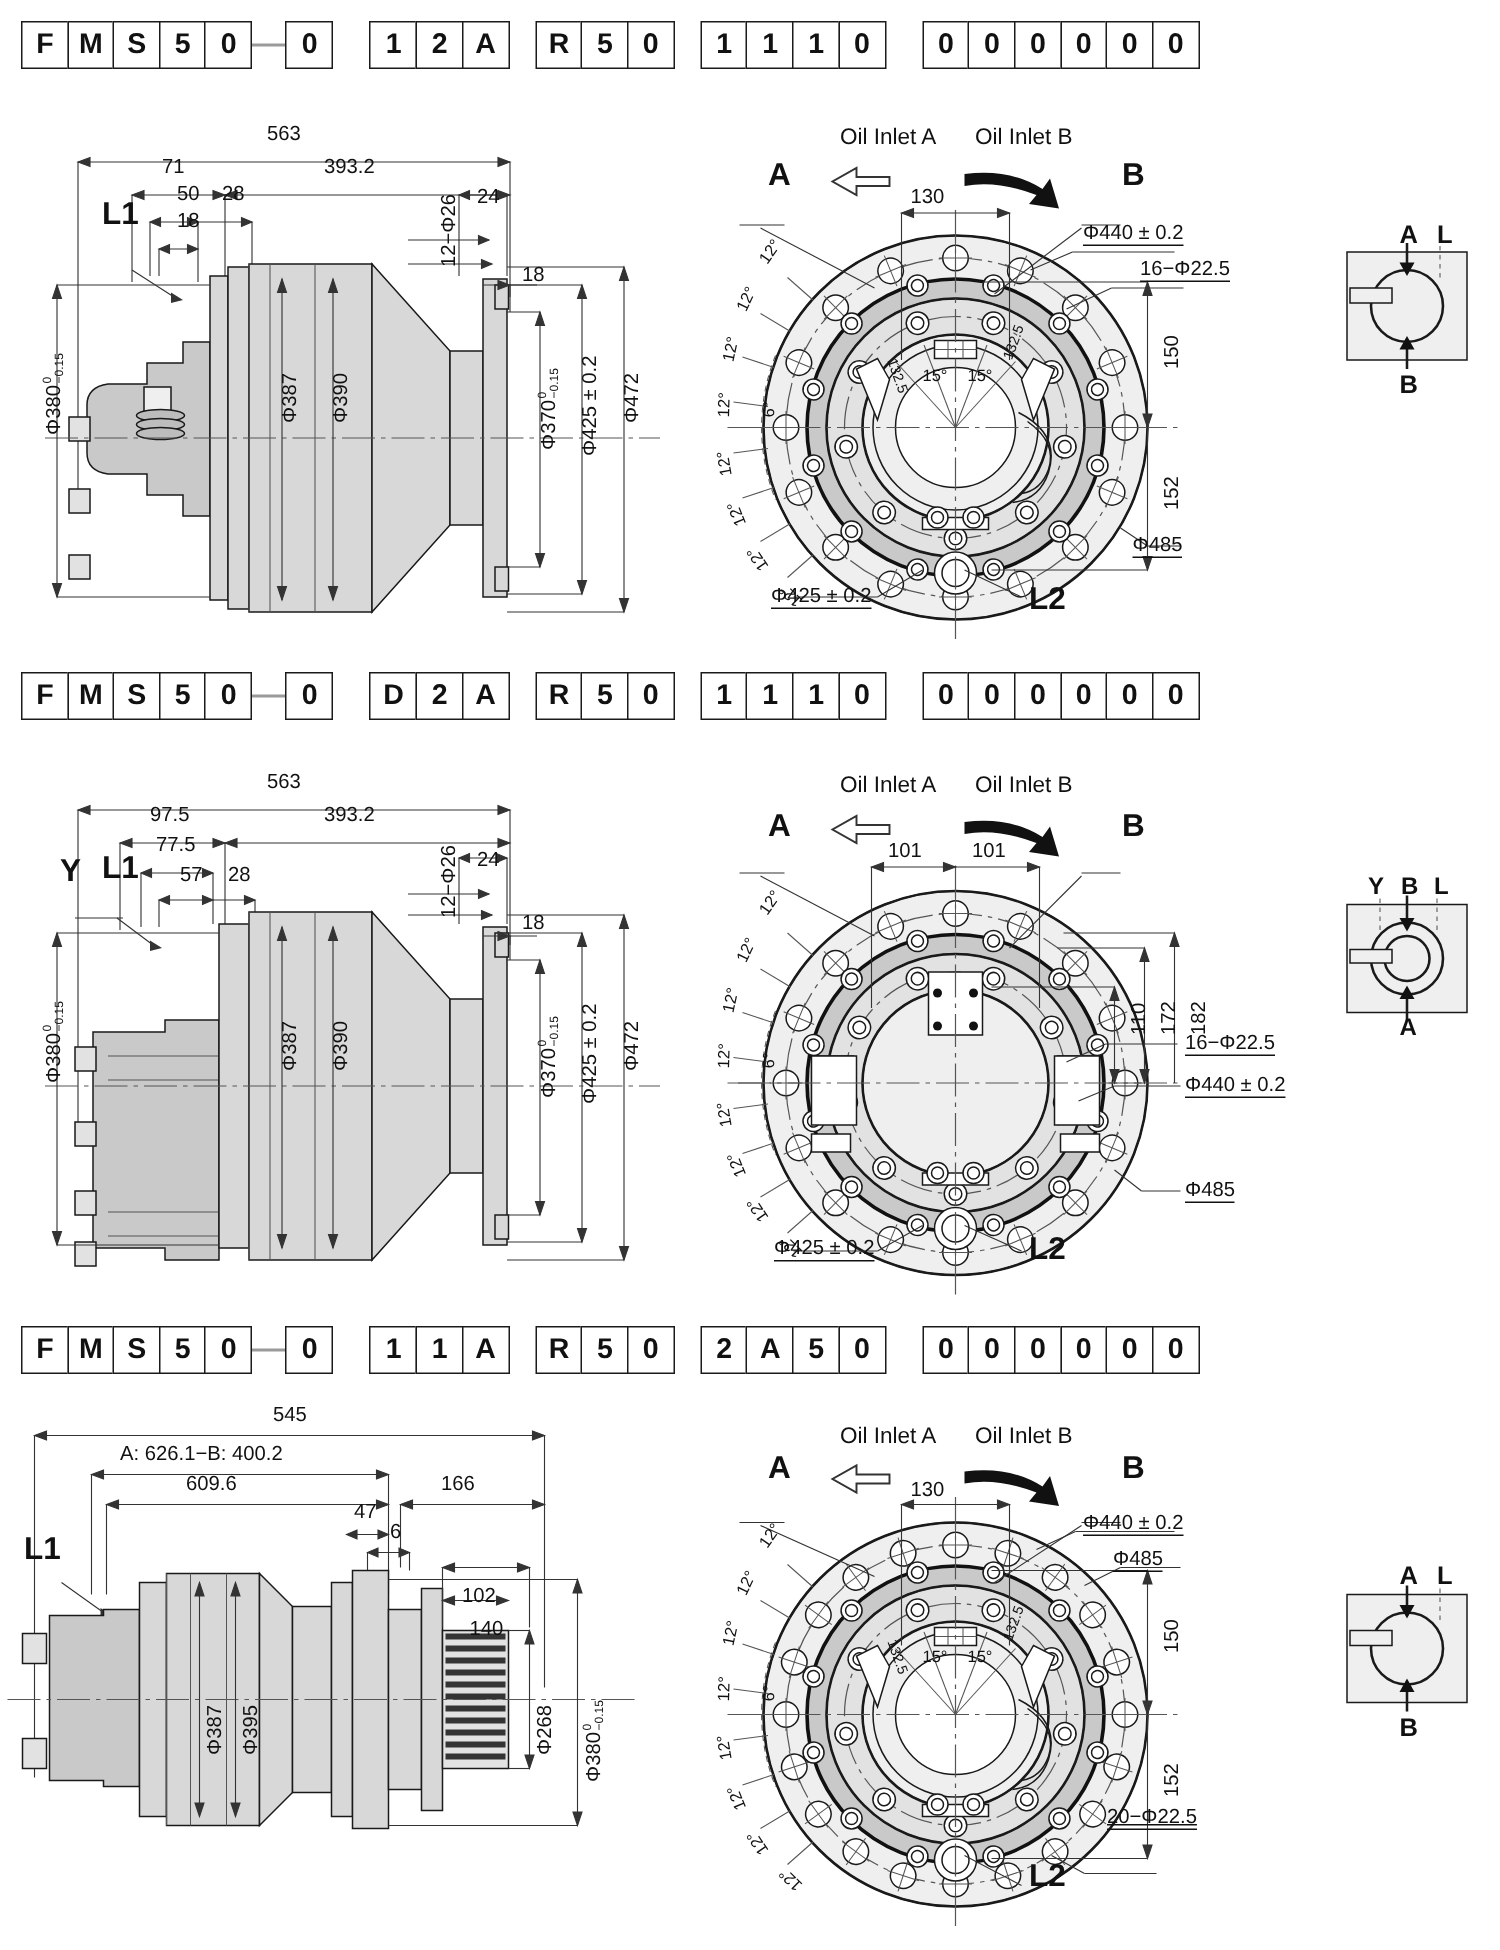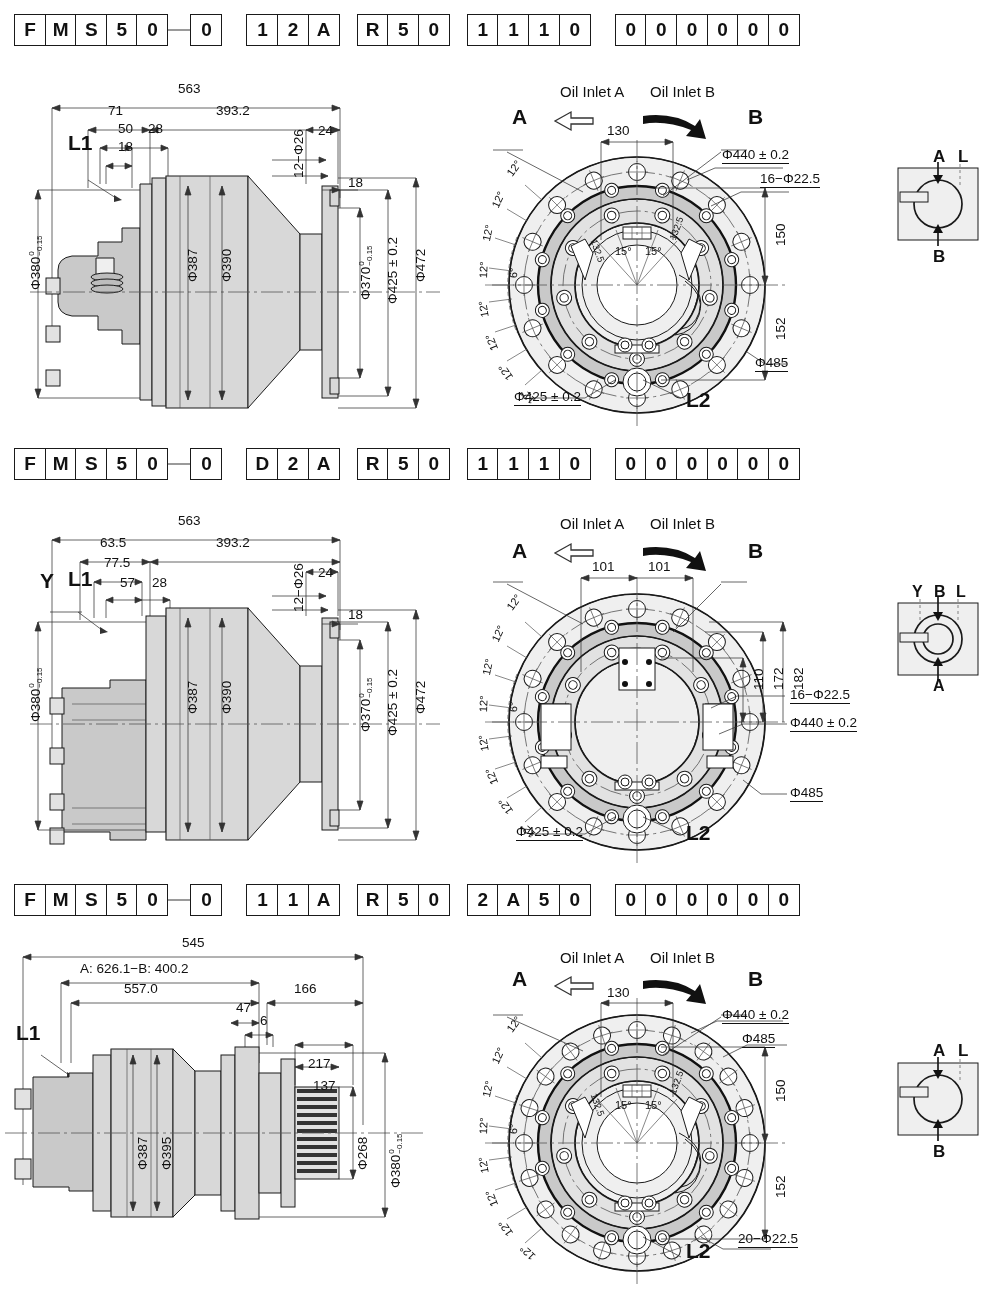--- a/index.html
+++ b/index.html
@@ -750,21 +750,21 @@
     <line x1="406" y1="98" x2="406" y2="328"></line>
     <path d="M406,98 l-3,9 h6 z" fill="#333"></path>
         <path d="M406,328 l-3,-9 h6 z" fill="#333"></path>
     <line x1="328" y1="98" x2="406" y2="98"></line>
         <line x1="328" y1="328" x2="406" y2="328"></line>
   </g>
 </svg>
 
 <div class="t" style="left:178px;top:514px;">563</div>
 <div class="t" style="left:216px;top:536px;">393.2</div>
-<div class="t" style="left:100px;top:536px;">63.5</div>
+<div class="t" style="left:100px;top:536px;">97.5</div>
 <div class="t" style="left:104px;top:556px;">77.5</div>
 <div class="t" style="left:120px;top:576px;">57</div>
 <div class="t" style="left:152px;top:576px;">28</div>
 <div class="t big" style="left:40px;top:570px;">Y</div>
 <div class="t big" style="left:68px;top:568px;">L1</div>
 <div class="t" style="left:318px;top:566px;">24</div>
 <div class="t" style="left:348px;top:608px;">18</div>
 <div class="t rot90" style="left:292px;top:612px;">12−Φ26</div>
 <div class="t rot90" style="left:28px;top:722px;">
   <span>Φ380</span><span class="tol">
@@ -1250,27 +1250,27 @@
     <line x1="380" y1="118" x2="380" y2="282"></line>
     <path d="M380,118 l-3,9 h6 z" fill="#333"></path>
         <path d="M380,282 l-3,-9 h6 z" fill="#333"></path>
     <line x1="254" y1="118" x2="380" y2="118"></line>
         <line x1="254" y1="282" x2="380" y2="282"></line>
   </g>
 </svg>
 
 <div class="t" style="left:182px;top:936px;">545</div>
 <div class="t" style="left:80px;top:962px;">A: 626.1−B: 400.2</div>
-<div class="t" style="left:124px;top:982px;">557.0</div>
+<div class="t" style="left:124px;top:982px;">609.6</div>
 <div class="t" style="left:294px;top:982px;">166</div>
 <div class="t" style="left:236px;top:1001px;">47</div>
 <div class="t" style="left:260px;top:1014px;">6</div>
 <div class="t big" style="left:16px;top:1022px;">L1</div>
-<div class="t" style="left:308px;top:1057px;">217</div>
-<div class="t" style="left:313px;top:1079px;">137</div>
+<div class="t" style="left:308px;top:1057px;">102</div>
+<div class="t" style="left:313px;top:1079px;">140</div>
 <div class="t rot90" style="left:136px;top:1170px;">Φ387</div>
 <div class="t rot90" style="left:160px;top:1170px;">Φ395</div>
 <div class="t rot90" style="left:356px;top:1170px;">Φ268</div>
 <div class="t rot90" style="left:388px;top:1188px;">
   <span>Φ380</span><span class="tol">
     <span>0</span><br>
     <span>−0.15</span></span>
 </div>
 
 <svg width="330" height="340" style="left:465px;top:945px;">
@@ -1558,21 +1558,21 @@
 
 <div class="t mid" style="left:560px;top:950px;">Oil Inlet A</div>
 <div class="t mid" style="left:650px;top:950px;">Oil Inlet B</div>
 <div class="t big" style="left:512px;top:968px;">A</div>
 <div class="t big" style="left:748px;top:968px;">B</div>
 <div class="t" style="left:607px;top:986px;">130</div>
 <div class="t und" style="left:722px;top:1008px;">Φ440 ± 0.2</div>
 <div class="t und" style="left:742px;top:1032px;">Φ485</div>
 <div class="t rot90" style="left:774px;top:1102px;">150</div>
 <div class="t rot90" style="left:774px;top:1198px;">152</div>
-<div class="t und" style="left:738px;top:1232px;">20−Φ22.5</div>
+<div class="t und" style="left:738px;top:1204px;text-decoration:underline;">20−Φ22.5</div>
 <div class="t big" style="left:686px;top:1240px;">L2</div>
 <div class="t sm" style="left:615px;top:1100px;">15°</div>
 <div class="t sm" style="left:645px;top:1100px;">15°</div>
 <div class="t xs" style="left:598px;top:1092px;transform:rotate(70deg);transform-origin:0 0;">132.5</div>
 <div class="t xs" style="left:668px;top:1092px;transform:rotate(-70deg);transform-origin:0 0;">132.5</div>
 <div class="t sm" style="left:505px;top:1028px;transform:rotate(-55deg);transform-origin:0 0;">12°</div>
 <div class="t sm" style="left:490px;top:1061px;transform:rotate(-65deg);transform-origin:0 0;">12°</div>
 <div class="t sm" style="left:481px;top:1096px;transform:rotate(-78deg);transform-origin:0 0;">12°</div>
 <div class="t sm" style="left:478px;top:1134px;transform:rotate(-88deg);transform-origin:0 0;">12°</div>
 <div class="t sm" style="left:480px;top:1174px;transform:rotate(-100deg);transform-origin:0 0;">12°</div>

